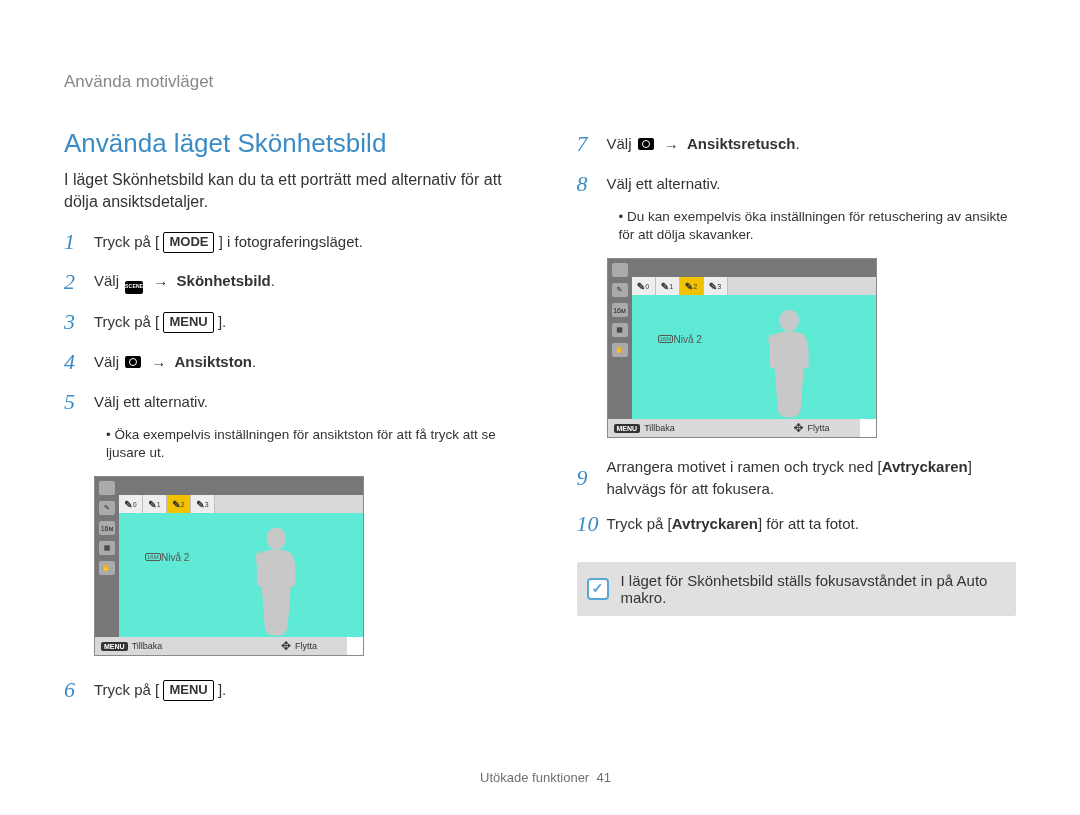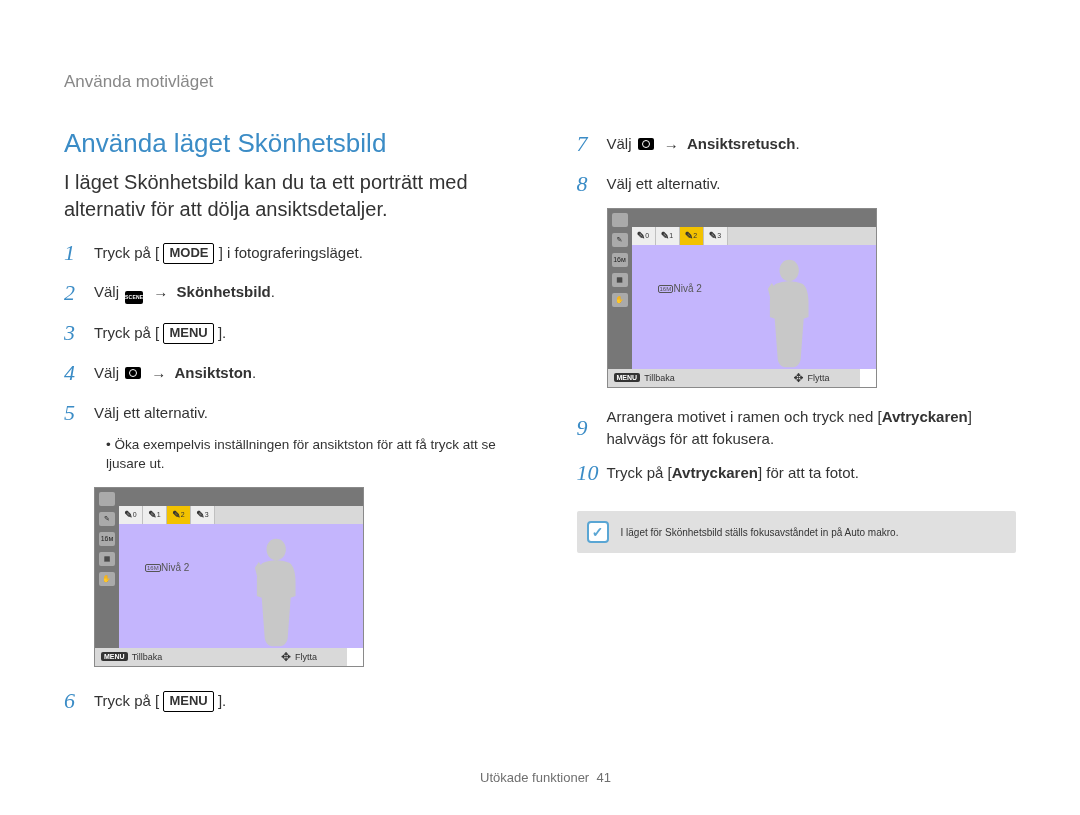--- a/index.html
+++ b/index.html
@@ -38,21 +38,21 @@
     display: flex;
     gap: 73px;
   }
   .col { width: 446px; }
   h1 {
     font-size: 26px;
     font-weight: 400;
     color: var(--accent);
     margin: 0 0 10px 0;
   }
-  p.intro { font-size: 20px; line-height: 1.35; margin: 0 0 14px 0; }
+  p.intro { font-size: 16px; line-height: 1.35; margin: 0 0 14px 0; }
   ol.steps { list-style: none; margin: 0; padding: 0; counter-reset: step; }
   ol.steps li { display: flex; align-items: center; margin-bottom: 8px; font-size: 15px; line-height: 1.45; }
   ol.steps li::before {
     counter-increment: step;
     content: counter(step);
     color: var(--accent);
     font-style: italic;
     font-family: Georgia, "Times New Roman", serif;
     font-size: 22px;
     font-weight: 400;
@@ -115,21 +115,21 @@
   }
   .lcd-label::before {
     content: "16M";
     position: absolute; left: 2px;
     border: 1px solid #555;
     font-size: 6px; padding: 0 1px;
     border-radius: 2px;
   }
   .lcd-body {
     position: absolute; left: 24px; right: 0; top: 36px; bottom: 18px;
-    background: #c4b5fd;
+    background: #5eead4;
   }
   .silhouette {
     position: absolute; left: 55%; top: 8%; width: 58px; height: 118px;
     transform: translateX(-10%);
   }
   .silhouette svg { width: 100%; height: 100%; }
   .lcd-footer {
     position: absolute; left: 0; right: 16px; bottom: 0; height: 18px;
     background: var(--lcd-light);
     display: flex; align-items: center;
@@ -154,21 +154,21 @@
   .note-ico {
     width: 22px; height: 22px; border: 2px solid var(--note-icon);
     color: var(--note-icon);
     border-radius: 4px;
     display: flex; align-items: center; justify-content: center;
     font-weight: 700; font-size: 14px;
     margin-right: 12px; flex: 0 0 auto;
     font-family: Georgia, serif;
     background: #fff;
   }
-  .note-text { font-size: 10px; }
+  .note-text { font-size: 15px; }
 
   .footer {
     position: absolute; bottom: 30px; left: 0; width: 100%;
     text-align: center; font-size: 13px; color: var(--muted); padding-left: 11px;
   }
 
   .camera-icon {
     display: inline-flex; width: 16px; height: 12px; vertical-align: -1px;
     background: #000; border-radius: 2px; position: relative; margin: 0 2px;
   }
@@ -284,20 +284,21 @@
             <span>Välj </span>
             <span class="camera-icon"></span>
             <span class="arrow">→</span>
             <b>Ansiktsretusch</b>.
           </div>
         </li>
         <li>
           <div>Välj ett alternativ.</div>
         </li>
       </ol>
+      <div class="sub-bullet">Du kan exempelvis öka inställningen för retuschering av ansikte för att dölja skavanker.</div>
 
       <div class="lcd">
         <div class="lcd-left">
           <div class="lcd-ico"></div>
           <div class="lcd-ico">✎</div>
           <div class="lcd-ico">16м</div>
           <div class="lcd-ico">▦</div>
           <div class="lcd-ico">✋</div>
         </div>
         <div class="lcd-top"></div>

